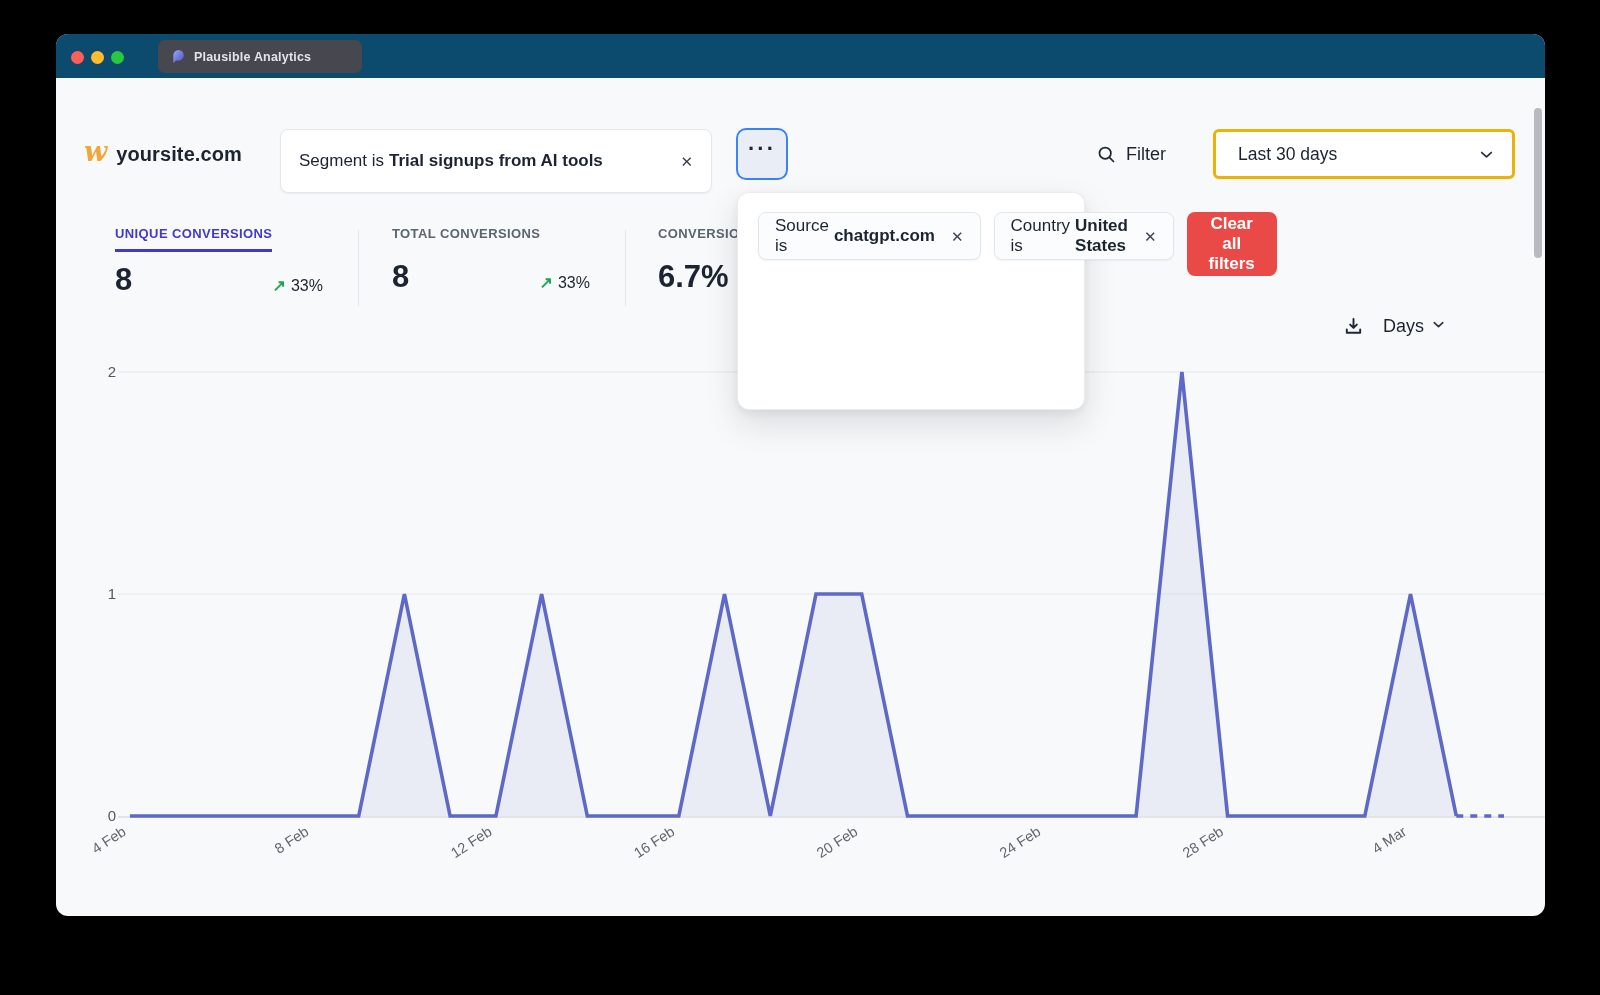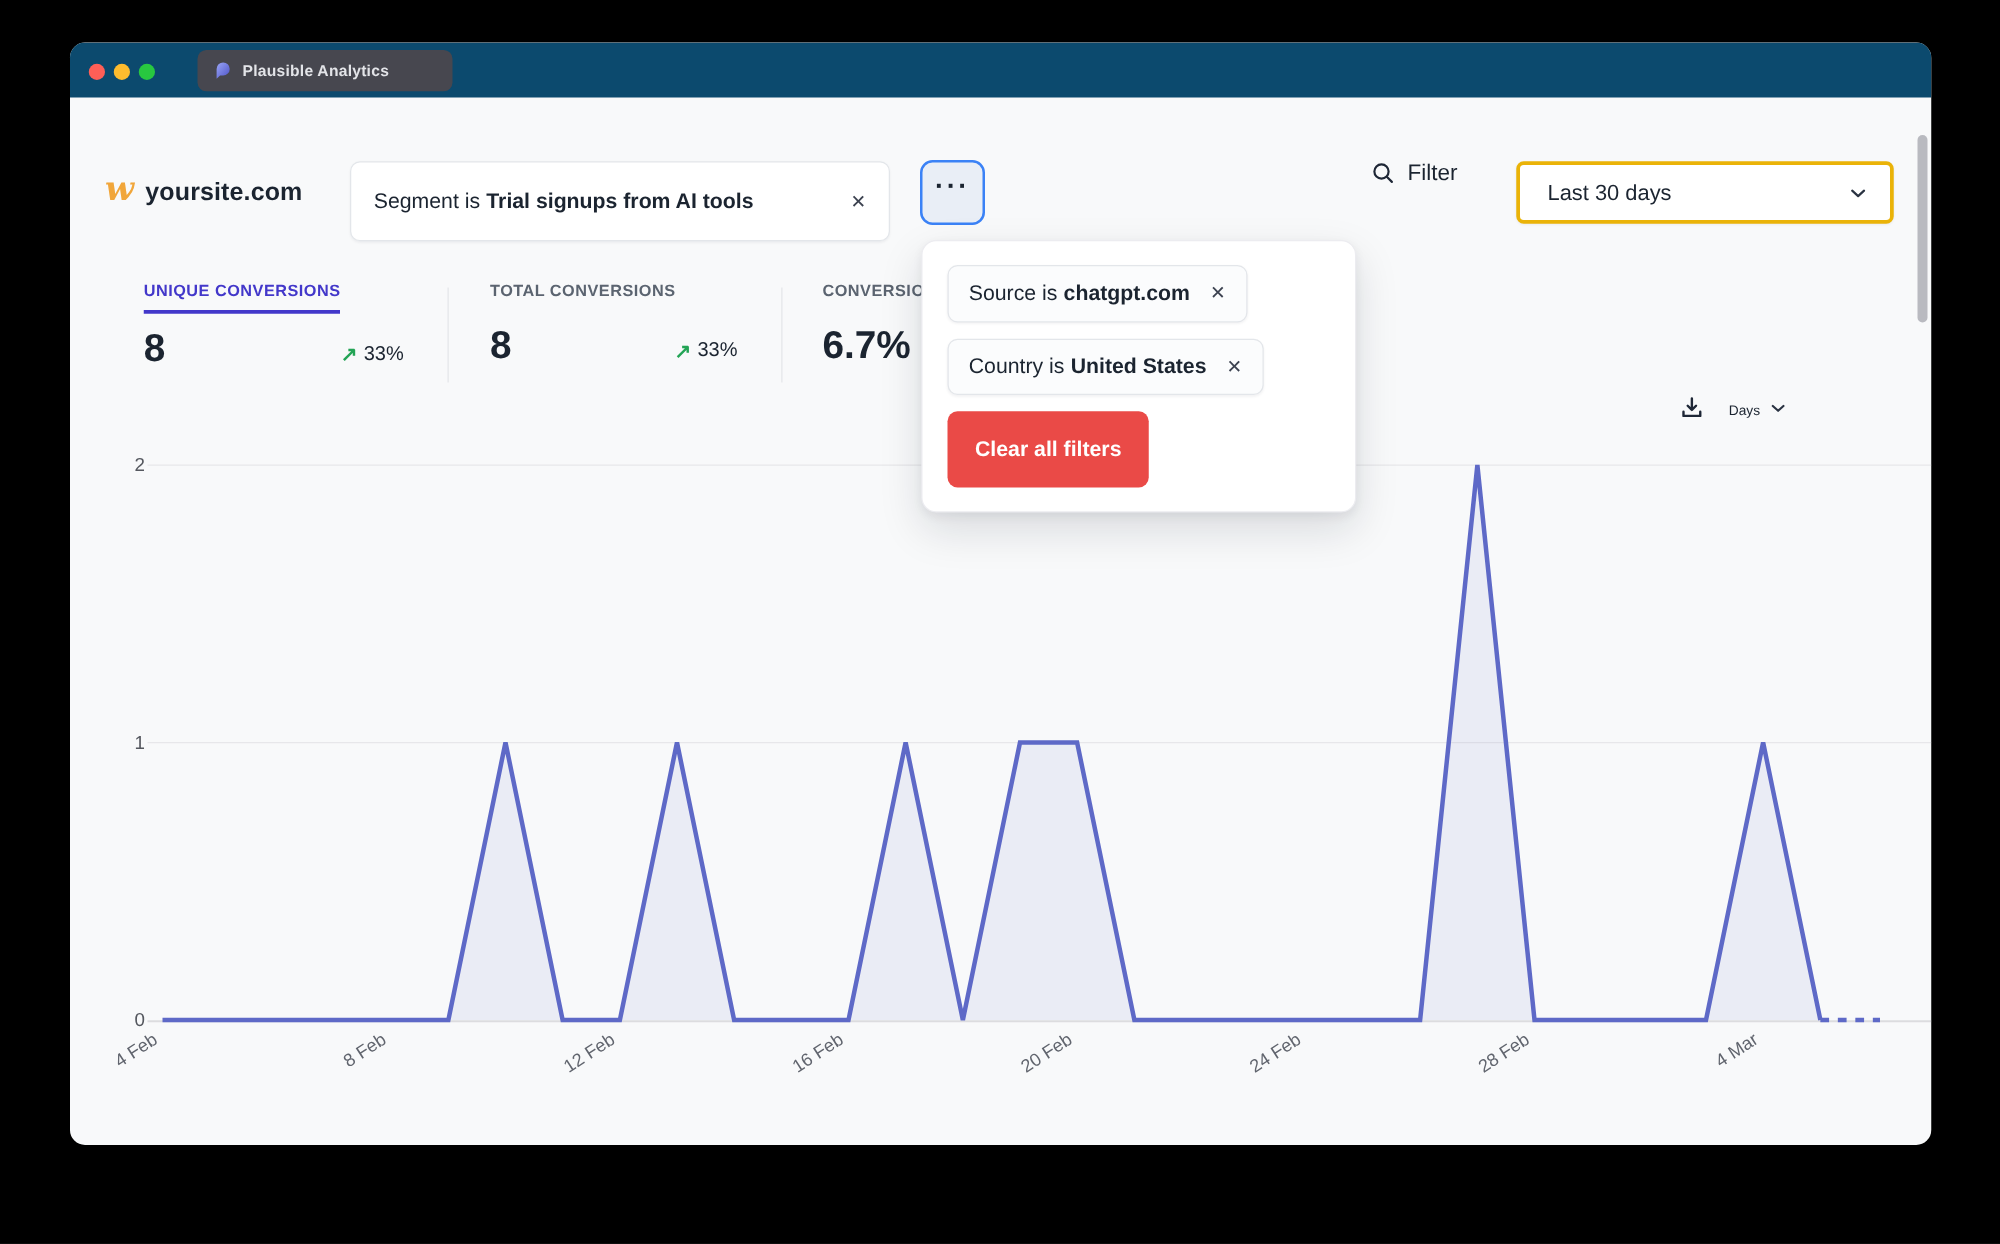--- a/index.html
+++ b/index.html
@@ -33,33 +33,33 @@
   .chip b { font-weight:700; margin-left:5px; }
   .close-x { font-size:15px; color:#3c4250; margin-left:auto; padding-left:14px; cursor:pointer; line-height:1; }
 
   .more-btn { position:absolute; left:680px; top:94px; width:52px; height:52px;
               background:#e9eef6; border:2px solid #3b82f6; border-radius:10px;
               display:flex; align-items:center; justify-content:center; }
   .more-dots { color:#1b2430; font-size:22px; font-weight:700; letter-spacing:2px;
                line-height:0; transform:translateY(-5px); }
 
   .filter-btn { position:absolute; left:1040px; top:94px; height:52px;
-                display:flex; gap:9px; color:#1b2430; font-size:18px; }
+                display:flex; align-items:center; gap:9px; color:#1b2430; font-size:18px; }
 
   .daterange { position:absolute; left:1157px; top:95px; width:302px; height:50px;
                background:#fff; border:3px solid #eab308; border-radius:6px;
                display:flex; align-items:center; padding:0 16px 0 22px;
                font-size:17.5px; color:#1b2430; box-shadow:0 1px 2px rgba(16,24,40,.05); }
   .daterange .chev { margin-left:auto; }
 
   
   .popup { position:absolute; left:681px; top:158px; width:348px; height:218px;
            background:#fff; border:1px solid #ececf0; border-radius:12px; z-index:50;
            box-shadow:0 14px 34px rgba(16,24,40,.13), 0 3px 8px rgba(16,24,40,.06);
-           padding:19px 20px; display:flex; flex-direction:column; gap:13px; align-items:flex-start; }
+           padding:19px 20px; display:flex; flex-direction:row; gap:13px; align-items:flex-start; }
   .popup .chip { position:static; height:48px; padding:0 16px; background:#fbfcfd; }
   .popup .chip .close-x { padding-left:16px; }
   .clear-btn { height:64px; padding:0 22px; background:#ea4a47; color:#fff; border:none;
                border-radius:8px; font-size:17px; font-weight:700;
                font-family:"Liberation Sans", sans-serif; cursor:pointer; }
 
   
   .metric { position:absolute; top:190px; }
   .metric-label { font-size:13px; font-weight:700; letter-spacing:.4px; color:#5b6470;
                   padding-bottom:8px; display:inline-block; }
@@ -70,21 +70,21 @@
   .up-arrow { color:#23a455; font-weight:700; font-size:16px; }
   .m1 { left:59px;  width:208px; }
   .m2 { left:336px; width:198px; }
   .m3 { left:602px; width:190px; }
   .vdiv { position:absolute; top:196px; width:1px; height:76px; background:#e4e6e9; }
   .d1 { left:302px; } .d2 { left:569px; }
 
   
   .chart-controls { position:absolute; left:1286px; top:281px; display:flex; align-items:center; gap:18px; }
   .icon-btn { display:flex; align-items:center; cursor:pointer; }
-  .interval { display:flex; align-items:flex-end; gap:6px; font-size:11px; color:#1b2430; cursor:pointer; }
+  .interval { display:flex; align-items:flex-start; gap:6px; font-size:18px; color:#1b2430; cursor:pointer; }
 
   
   #chart-svg { position:absolute; left:0; top:300px; }
 
   
   .scroll-thumb { position:absolute; left:1478px; top:74px; width:8px; height:150px;
                   background:#b9bac0; border-radius:4px; }
 </style>
 </head>
 <body>

